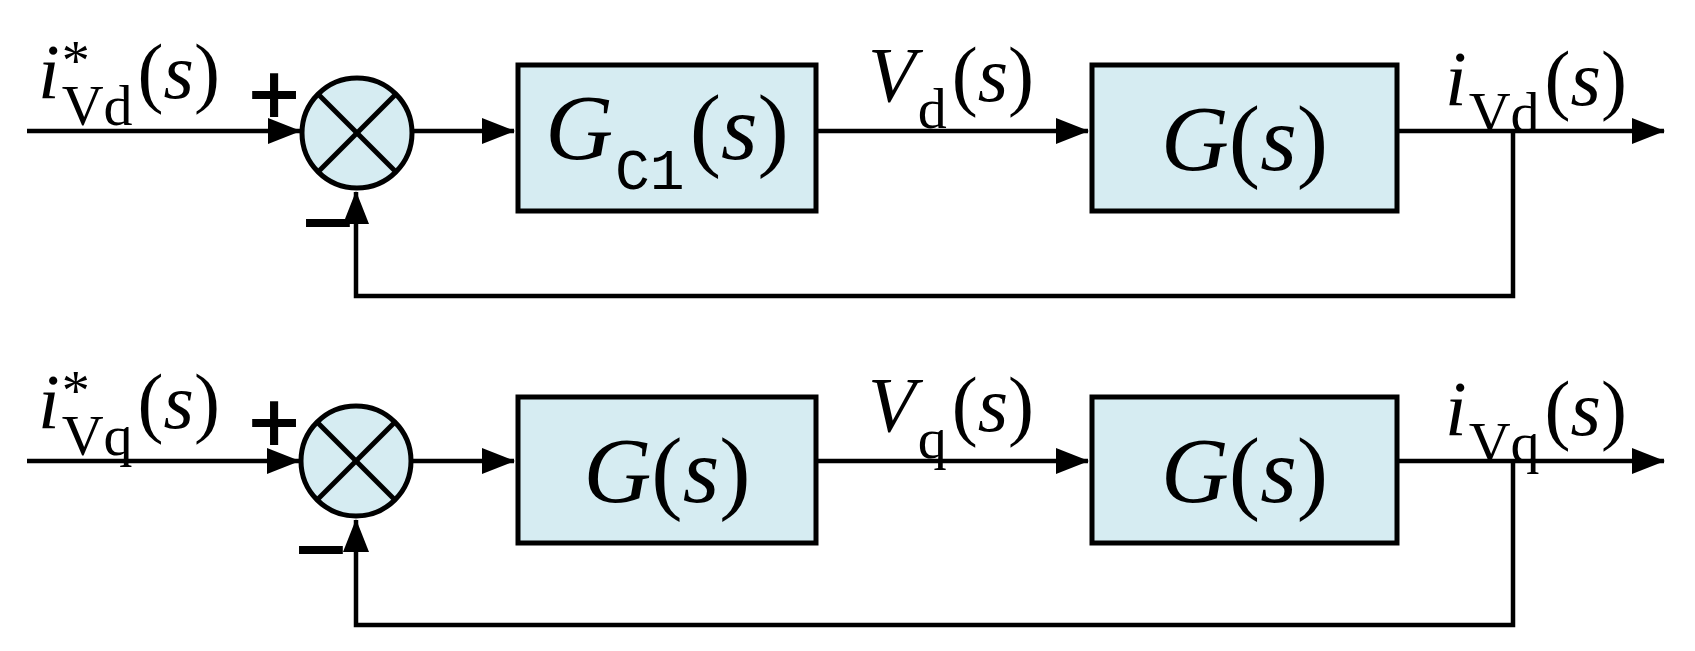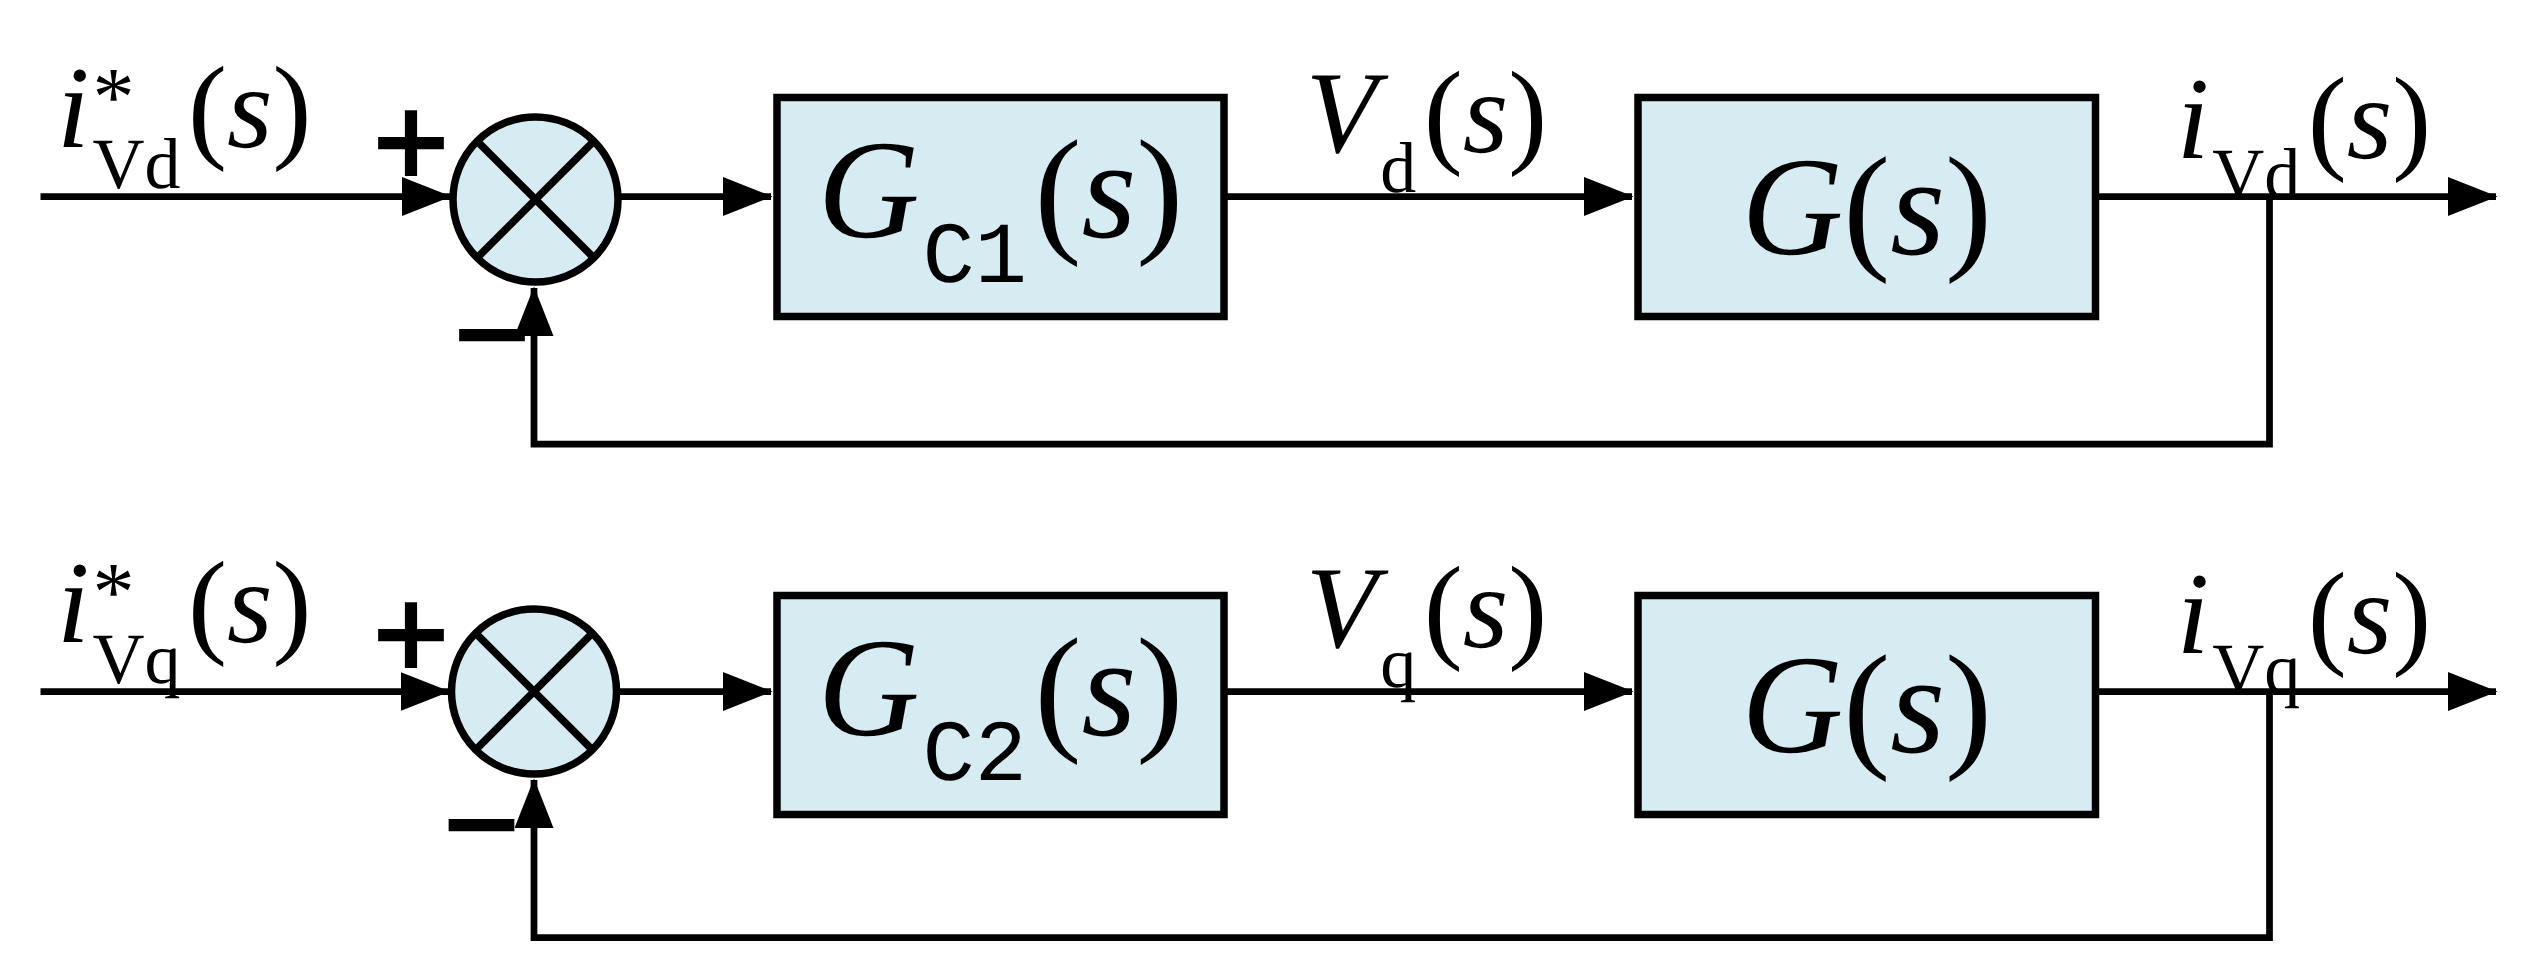--- a/index.html
+++ b/index.html
@@ -15,21 +15,21 @@
   .arrowfill { fill:var(--line,#000); }
 
   .math { position:absolute; white-space:nowrap; color:var(--text,#000); }
   .sz-sig { font-size:78px; line-height:82px; }
   .sz-blk { font-size:94px; line-height:100px; }
   .it { font-style:italic; }
   .ctr { transform:translateX(-50%); }
 
   .stack { display:inline-block; vertical-align:-27px; text-align:left; margin:0 5px 0 2px; }
   .stack .sup { display:block; font-style:normal; font-size:56px; line-height:32px; height:40px; margin-top:-16px; }
-  .stack .sub { display:block; font-style:normal; font-size:48px; line-height:42px; }
+  .stack .sub { display:block; font-style:normal; font-size:58px; line-height:42px; }
   .sz-blk .stack { vertical-align:-30px; }
   .sz-blk .stack .sub { font-size:58px; line-height:50px;font-family:Liberation Mono, monospace; }
 
   .blk-box { position:absolute; display:flex; align-items:center; justify-content:center; }
 
   .sign {
     position:absolute; transform:translateX(-50%);
     font-family:"DejaVu Sans","Liberation Sans",sans-serif;
     font-weight:bold; font-size:70px; line-height:70px; color:var(--text,#000);
   }
@@ -106,21 +106,21 @@
 
   <div class="math sz-sig" style="left:38px; top:361px;">
     <span class="it">i</span><span class="stack"><span class="sup">*</span><span class="sub">Vq</span></span><span>(</span><span class="it">s</span><span>)</span>
   </div>
 
   <div class="sign" style="left:274px; top:386px;">+</div>
   <div class="sign" style="left:321px; top:513px;">−</div>
 
   <div class="blk-box" style="left:518px; top:397px; width:298px; height:146px;">
     <div class="math sz-blk" style="position:static;">
-      <span class="it">G</span><span class="stack"><span class="sup"></span><span class="sub">C2</span></span><span>(</span><span class="it">s</span><span>)</span>
+      <span class="it">G</span><span>(</span><span class="it">s</span><span>)</span>
     </div>
   </div>
 
   <div class="math sz-sig ctr" style="left:951px; top:364px;">
     <span class="it">V</span><span class="stack"><span class="sup"></span><span class="sub">q</span></span><span>(</span><span class="it">s</span><span>)</span>
   </div>
 
   <div class="blk-box" style="left:1092px; top:397px; width:305px; height:146px;">
     <div class="math sz-blk" style="position:static;">
       <span class="it">G</span><span>(</span><span class="it">s</span><span>)</span>

